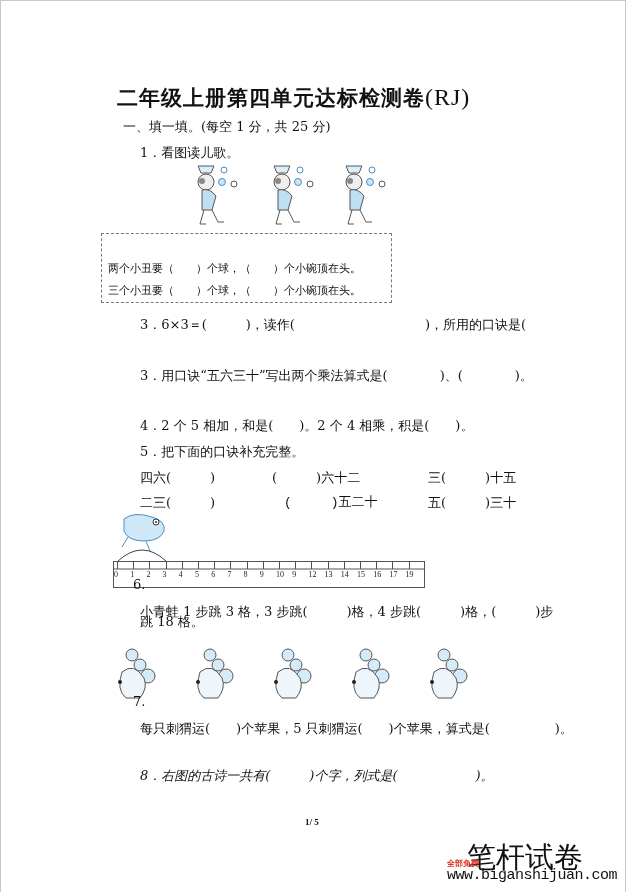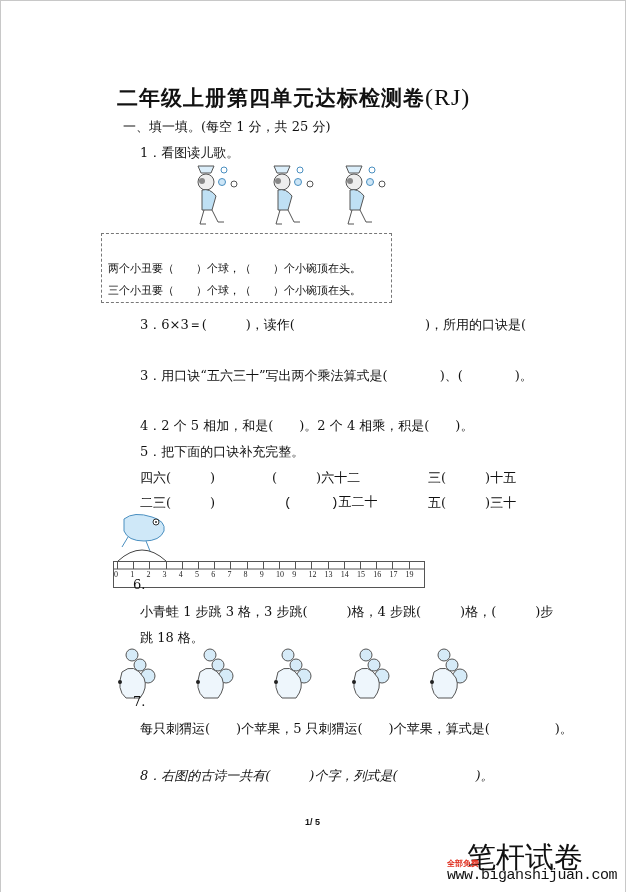--- a/index.html
+++ b/index.html
@@ -8,21 +8,21 @@
   .page{position:absolute;left:0;top:0;width:624px;height:891px;border:1px solid #c8c8c8;border-bottom:none;}
   .abs{position:absolute;white-space:nowrap;}
   .title{left:117px;top:84px;font-size:21px;font-weight:bold;letter-spacing:1px;font-family:"DejaVu Sans","Liberation Sans",sans-serif;}
   .title .rj{font-family:"Liberation Serif",serif;font-weight:normal;font-size:24px;}
   .t{font-size:13px;line-height:16px;margin-left:20px;}
   .clowns{left:188px;top:162px;width:200px;height:68px;}
   .clown{position:absolute;width:56px;height:68px;}
   .rhyme-box{left:101px;top:233px;width:289px;height:68px;border:1px dashed #777;}
   .rhyme-box .ln{position:absolute;left:6px;font-size:11px;}
   .ruler{left:113px;top:561px;width:312px;height:27px;}
-  .footer-num{left:305px;top:817px;font-size:9px;font-weight:bold;font-family:Liberation Sans, sans-serif;}
+  .footer-num{left:305px;top:817px;font-size:9px;font-weight:bold;font-family:Liberation Serif, serif;}
   .brand{left:467px;top:838px;font-size:29px;font-family:Liberation Sans, sans-serif;}
   .brand-sub{left:447px;top:858px;font-size:8px;color:#e03020;font-weight:bold;font-family:"DejaVu Sans",sans-serif;}
   .brand-url{left:447px;top:867px;font-size:15px;font-family:"Liberation Mono","DejaVu Sans Mono",monospace;letter-spacing:-0.5px;}
 </style>
 </head>
 <body>
 
 <div class="page"></div>
 
 <div class="abs title"><span>二年级上册第四单元达标检测卷</span><span class="rj">(RJ)</span></div>
@@ -131,21 +131,21 @@
       <div style="position: absolute; left: 260.2px; top: 9px; font-size: 8px; color: rgb(34, 34, 34); font-family: &quot;Liberation Serif&quot;, serif;">16</div>
       <div style="position: absolute; left: 279.4px; top: 0px; width: 1px; height: 8px; background: rgb(85, 85, 85);"></div>
       <div style="position: absolute; left: 276.4px; top: 9px; font-size: 8px; color: rgb(34, 34, 34); font-family: &quot;Liberation Serif&quot;, serif;">17</div>
       <div style="position: absolute; left: 295.6px; top: 0px; width: 1px; height: 8px; background: rgb(85, 85, 85);"></div>
       <div style="position: absolute; left: 292.6px; top: 9px; font-size: 8px; color: rgb(34, 34, 34); font-family: &quot;Liberation Serif&quot;, serif;">19</div>
     </div>
 </div>
 
 <div class="abs t" style="left:113px;top:577px;">6.</div>
 <div class="abs t" style="left:120px;top:604px;">小青蛙 1 步跳 3 格，3 步跳(　　　)格，4 步跳(　　　)格，(　　　)步</div>
-<div class="abs t" style="left:120px;top:630px;text-align:right;">跳 18 格。</div>
+<div class="abs t" style="left:120px;top:614px;text-align:right;">跳 18 格。</div>
 
 <div class="abs" style="left:116px;top:648px;width:400px;height:58px;" id="hedgewrap">
     <div style="position: absolute; left: 0px; top: 0px; width: 44px; height: 56px;"><svg viewBox="0 0 44 56" width="44" height="56">
         <circle cx="16" cy="7" r="6" fill="#d6ebf8" stroke="#555"></circle>
         <circle cx="24" cy="17" r="6" fill="#d6ebf8" stroke="#555"></circle>
         <circle cx="32" cy="28" r="7" fill="#d6ebf8" stroke="#555"></circle>
         <path d="M6 24 q12 -10 22 6 q4 10 -4 20 h-14 q-10 -8 -4 -26z" fill="#eef6fc" stroke="#555"></path>
         <circle cx="4" cy="34" r="2" fill="#222"></circle>
       </svg></div>
     <div style="position: absolute; left: 78px; top: 0px; width: 44px; height: 56px;"><svg viewBox="0 0 44 56" width="44" height="56">

